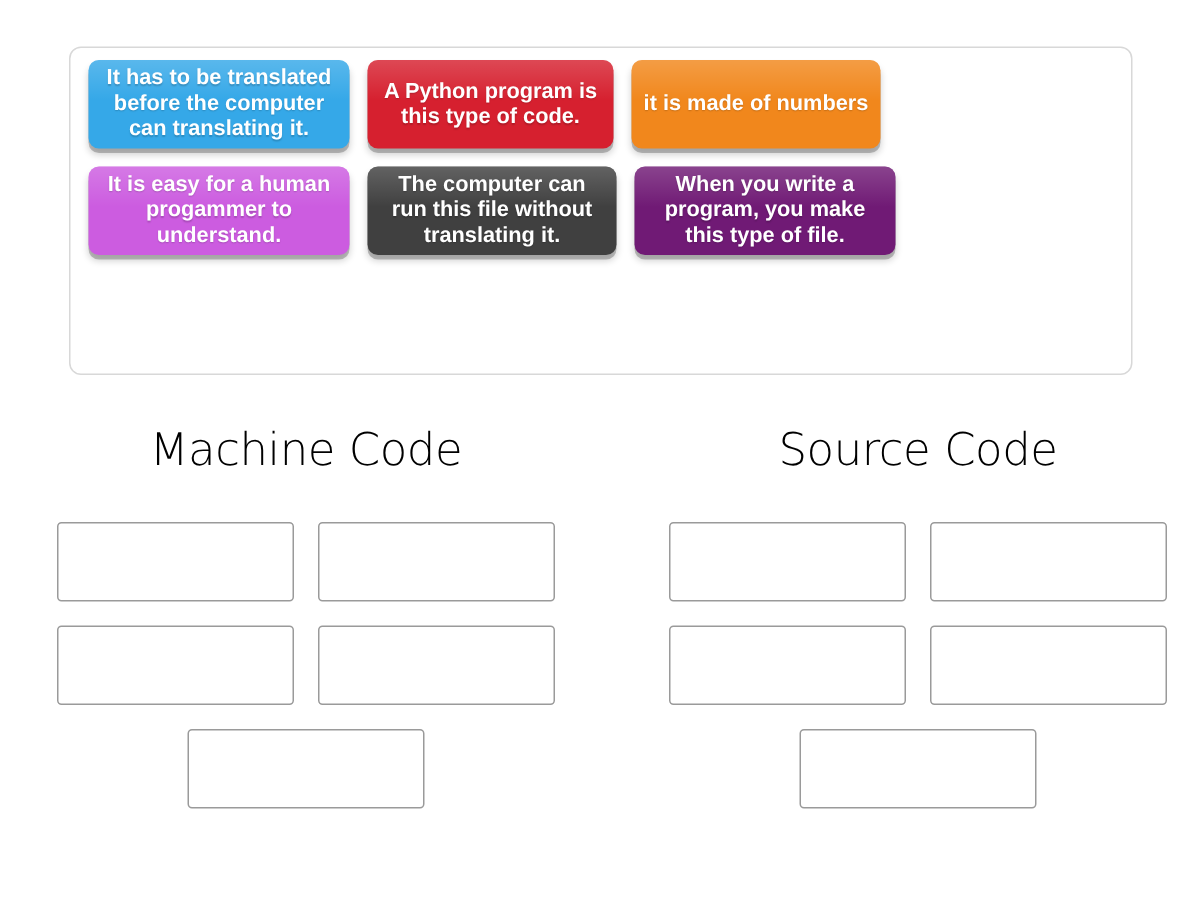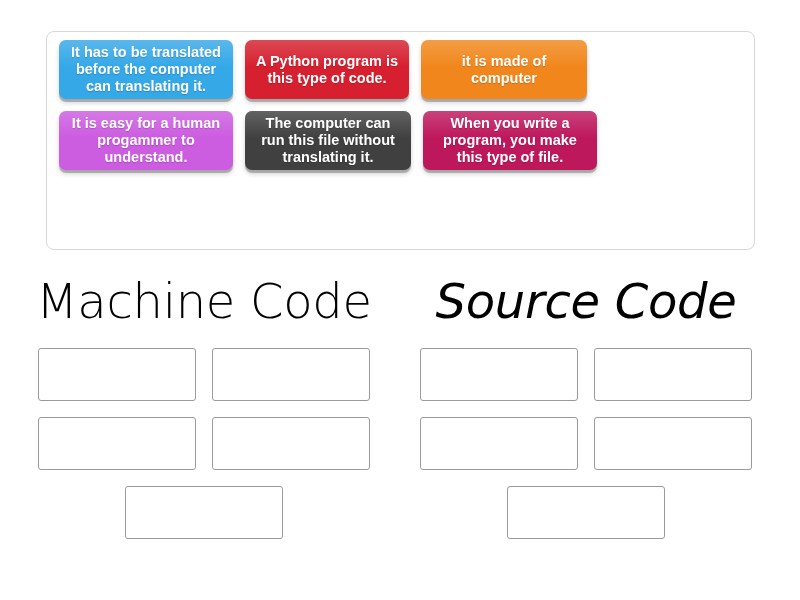--- a/index.html
+++ b/index.html
@@ -84,27 +84,27 @@
     left: 0;
     top: 278px;
     width: 800px;
   }
   .column {
     position: absolute;
     top: 0;
     width: 360px;
   }
   #column-machine-code { left: 24px; }
-  #column-source-code  { left: 406px; font-style: italic; }
+  #column-source-code  { left: 432px; }
 
   .column-title {
     text-align: center;
     font-family: "DejaVu Sans", sans-serif;
     font-weight: 300;
-    font-size: 48px;
+    font-size: 30px;
     line-height: 46px;
     color: #000000;
     letter-spacing: -0.3px;
     margin: 0 0 24px 0;
     white-space: nowrap;
   }
 
   .dropzone-grid {
     display: flex;
     flex-wrap: wrap;
@@ -136,32 +136,32 @@
 <div id="tile-tray">
 
   <div class="tile-row">
     <div class="tile w1" style="background-color: rgb(53, 168, 232);">
       <span class="tile-text">It has to be translated before the computer can translating it.</span>
     </div>
     <div class="tile w2" style="background-color: rgb(214, 32, 47);">
       <span class="tile-text">A Python program is this type of code.</span>
     </div>
     <div class="tile w3" style="background-color: rgb(241, 135, 28);">
-      <span class="tile-text">it is made of computer</span>
+      <span class="tile-text">it is made of numbers</span>
     </div>
   </div>
 
   <div class="tile-row">
     <div class="tile w1" style="background-color: rgb(204, 92, 224);">
       <span class="tile-text">It is easy for a human progammer to understand.</span>
     </div>
     <div class="tile w3" style="background-color: #404040;">
       <span class="tile-text">The computer can run this file without translating it.</span>
     </div>
-    <div class="tile w4" style="background-color: #be185d;">
+    <div class="tile w4" style="background-color: #701a75;">
       <span class="tile-text">When you write a program, you make this type of file.</span>
     </div>
   </div>
 
 
 </div>
 
 <div id="columns">
 
   <div class="column" id="column-machine-code">

